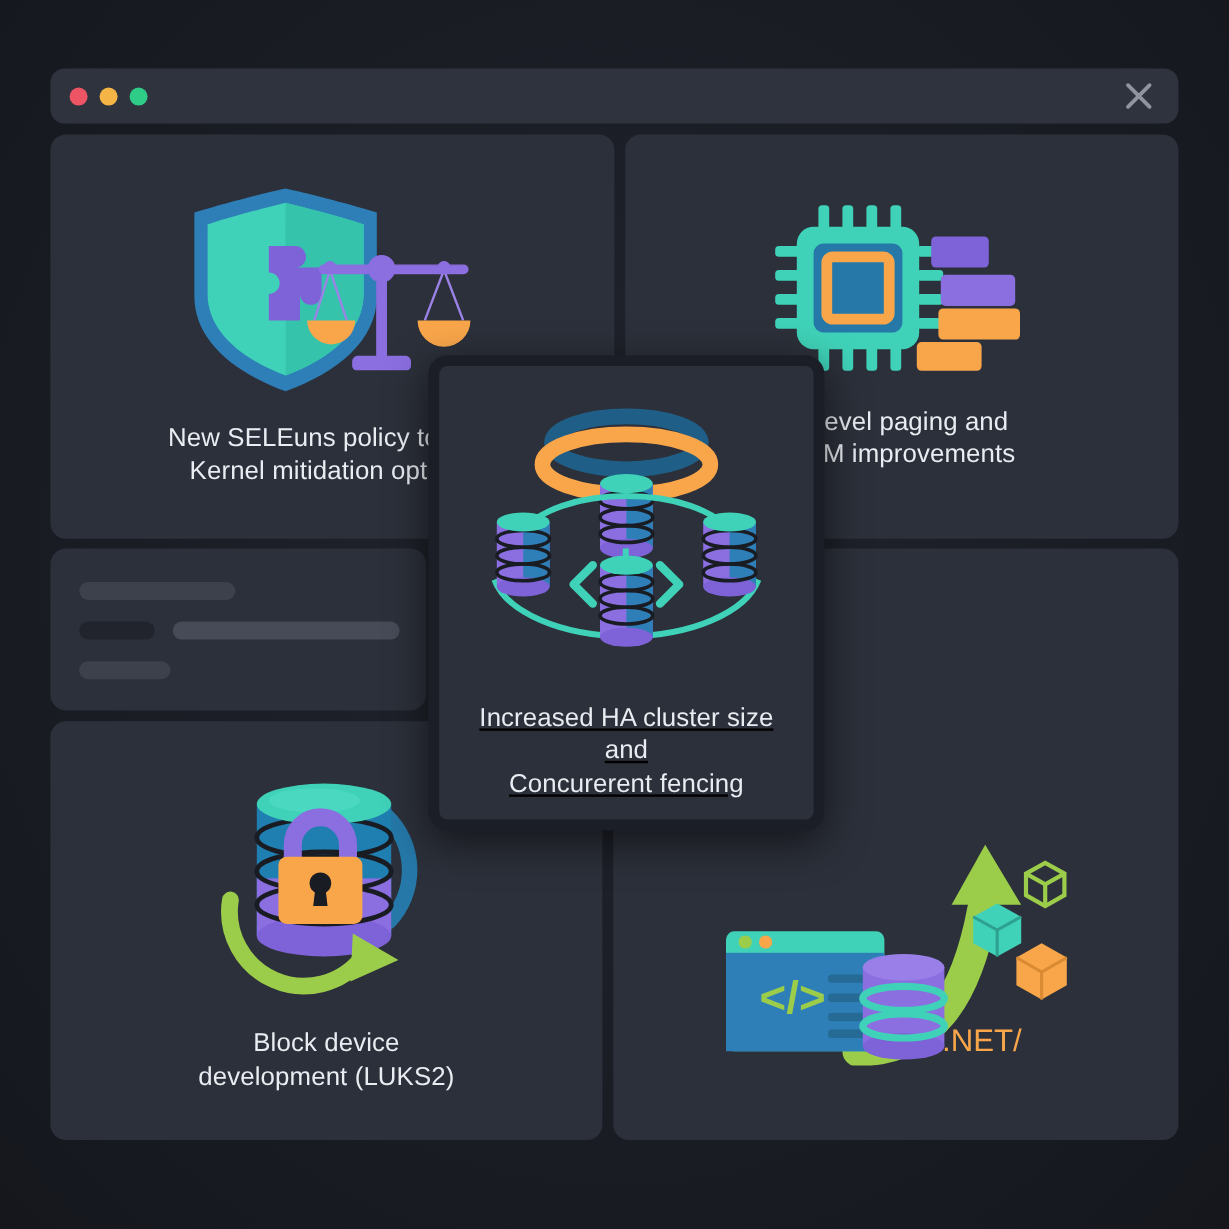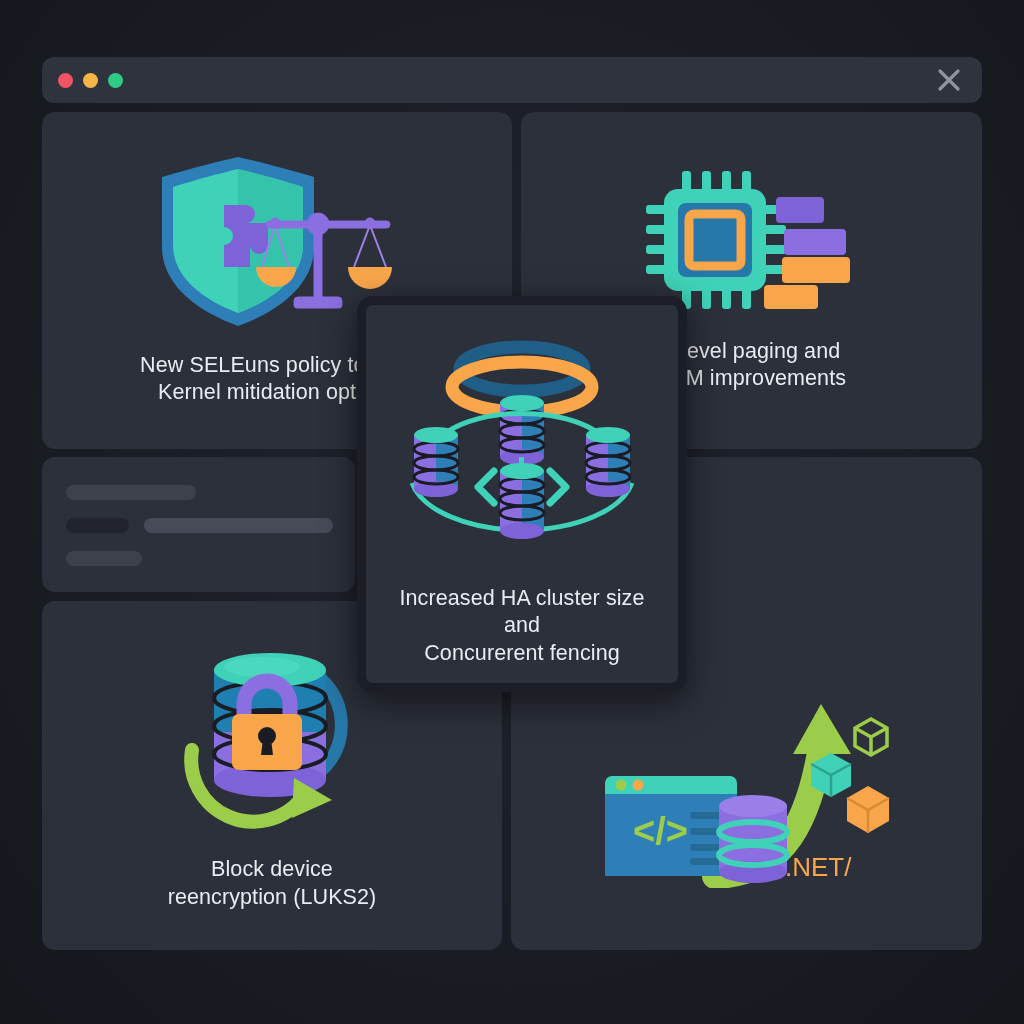--- a/index.html
+++ b/index.html
@@ -217,21 +217,21 @@
           <path d="M72 78 v-14 a23 23 0 0 1 46 0 v14" stroke="#8b6ee0" stroke-width="15" fill="none" stroke-linecap="round"></path>
           <rect x="60" y="74" width="70" height="56" rx="7" fill="#f9a64b"></rect>
           <circle cx="95" cy="96" r="9" fill="#191c23"></circle>
           <path d="M91 99 h8 l2 16 h-12 z" fill="#191c23"></path>
 
           <path d="M20 110 A62 62 0 0 0 130 158" stroke="#9ccd4a" stroke-width="14" fill="none" stroke-linecap="round"></path>
           <path d="M122 138 L160 160 L120 178 Z" fill="#9ccd4a"></path>
         </svg>
       </div>
       <div class="caption">Block device
-reencryption (LUKS2)</div>
+development (LUKS2)</div>
     </div>
   </div>
 
   <div class="card card-br">
     <div class="card-inner" style="justify-content:flex-end; padding-bottom:36px;">
       <div class="ico-box" style="margin-bottom:26px;">
         <svg width="300" height="190" viewBox="0 0 300 190" class="icon">
 
           <path d="M118 178 C180 176 208 134 222 60" stroke="#9ccd4a" stroke-width="26" fill="none" stroke-linecap="round"></path>
           <path d="M196 56 L224 6 L254 56 Z" fill="#9ccd4a"></path>
@@ -274,21 +274,21 @@
           </g>
           <g stroke="#d98a32" stroke-width="2.5" fill="none">
             <path d="M250 100 l21 12 l21 -12 M271 112 v23"></path>
           </g>
         </svg>
       </div>
     </div>
   </div>
 
   <div class="card-center">
-    <div class="card-inner" style="padding-top:10px;">
+    <div class="card-inner" style="padding-top:10px;text-decoration:underline;">
       <div class="ico-box" style="margin-bottom:22px;">
         <svg width="248" height="232" viewBox="0 0 248 232" class="icon">
 
           <ellipse cx="124" cy="38" rx="62" ry="22" fill="none" stroke="#1f5f87" stroke-width="13"></ellipse>
           <ellipse cx="124" cy="56" rx="70" ry="25" fill="none" stroke="#f9a64b" stroke-width="13"></ellipse>
 
           <g>
             <rect x="102" y="72" width="44" height="54" fill="#8b6ee0"></rect>
             <path d="M124 72 h22 v54 h-22 z" fill="#2e7fb8"></path>
             <ellipse cx="124" cy="126" rx="22" ry="8" fill="#7d62d8"></ellipse>

